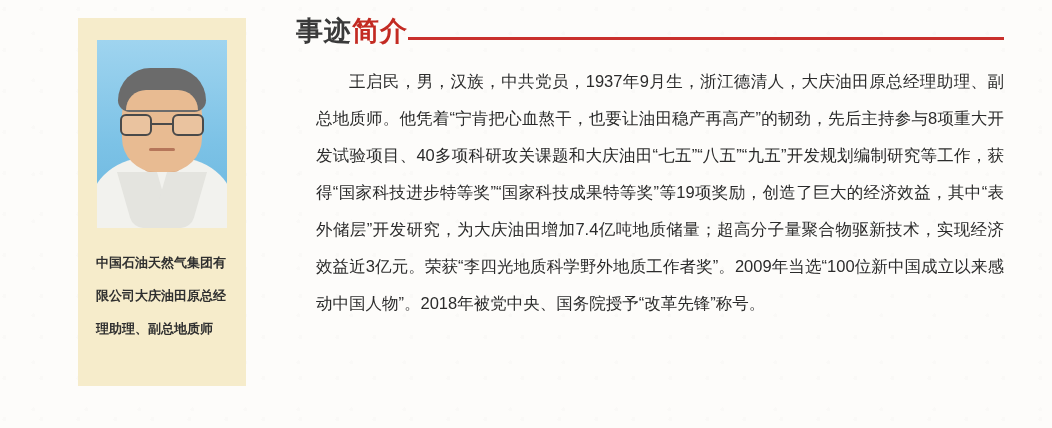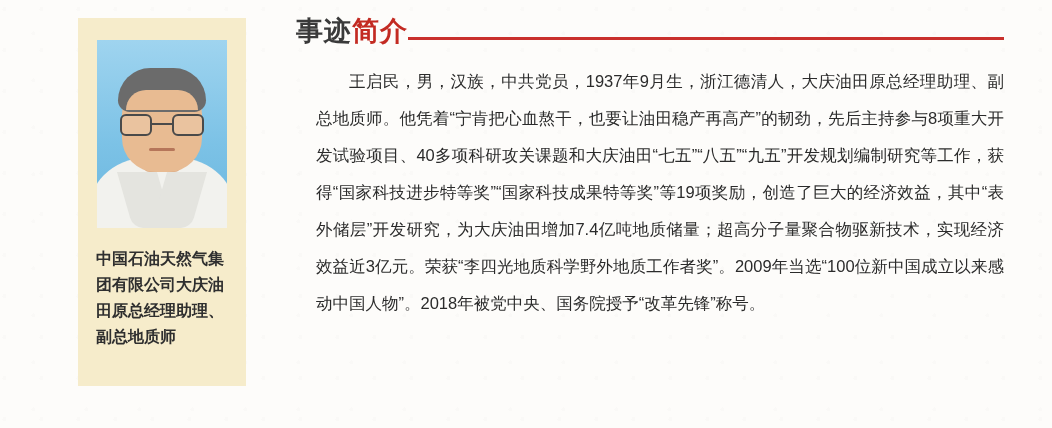--- a/index.html
+++ b/index.html
@@ -149,22 +149,22 @@
     top: 108px;
     transform: translateX(-50%);
     width: 26px;
     height: 3px;
     background: #b6765a;
     border-radius: 2px;
   }
   .caption {
     margin-top: 18px;
     width: 100%;
-    font-size: 16px;
-    line-height: 26px;
+    font-size: 13px;
+    line-height: 33px;
     color: #2f2f2f;
     font-weight: bold;
     text-align: left;
   }
 
   
   .article {
     flex: 1;
     margin: 18px 48px 0 50px;
     min-width: 0;

